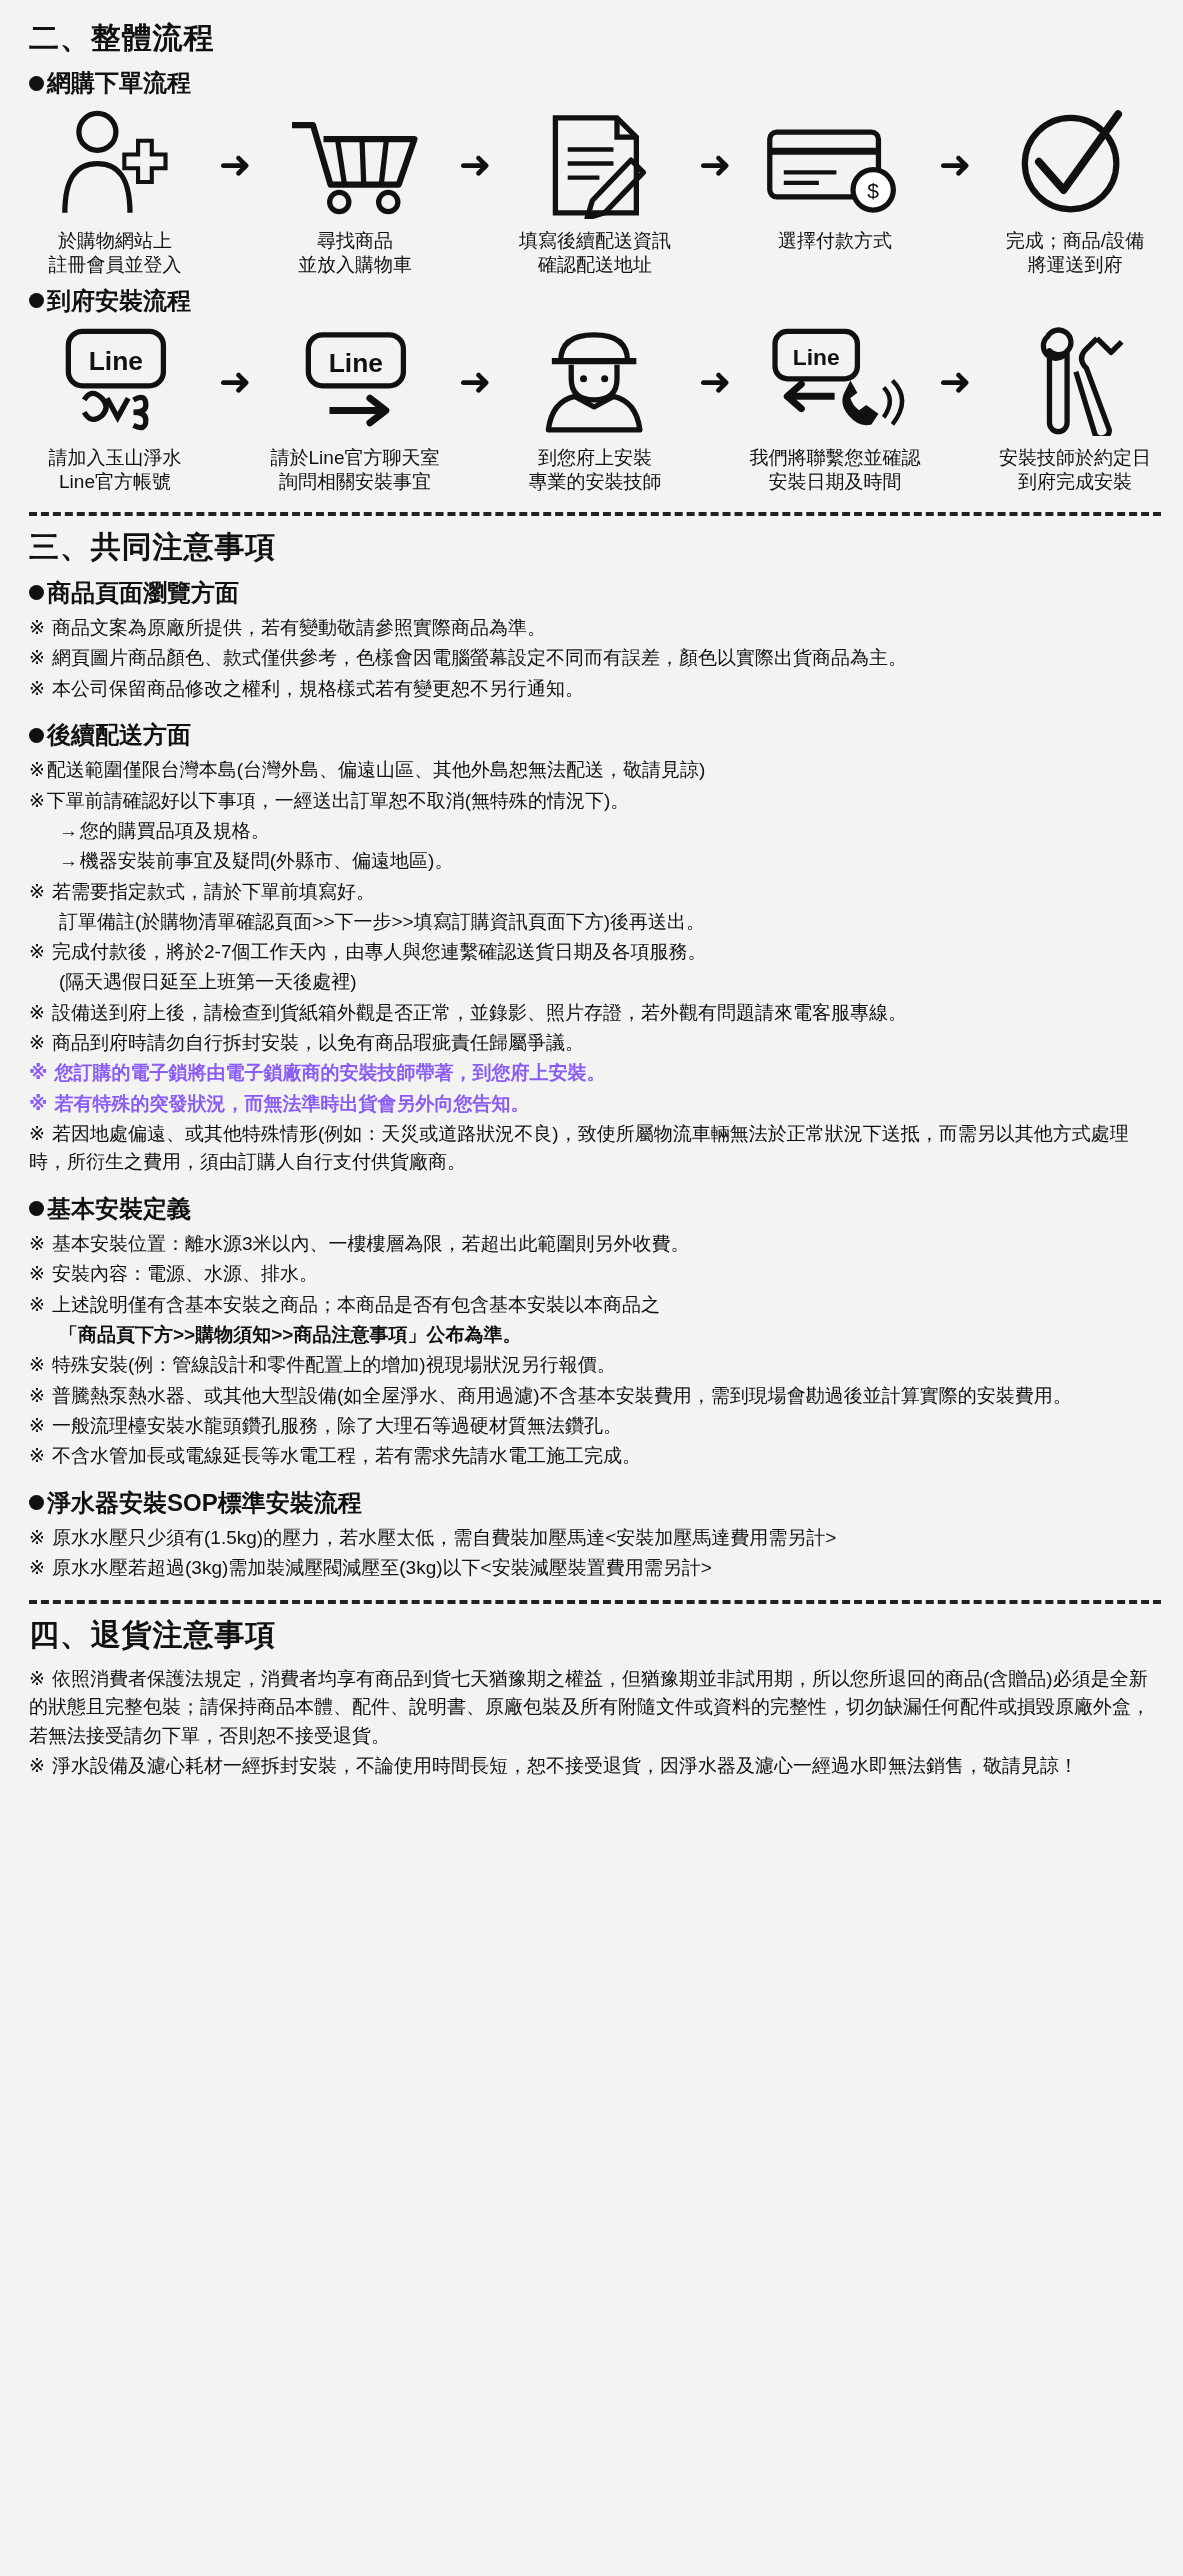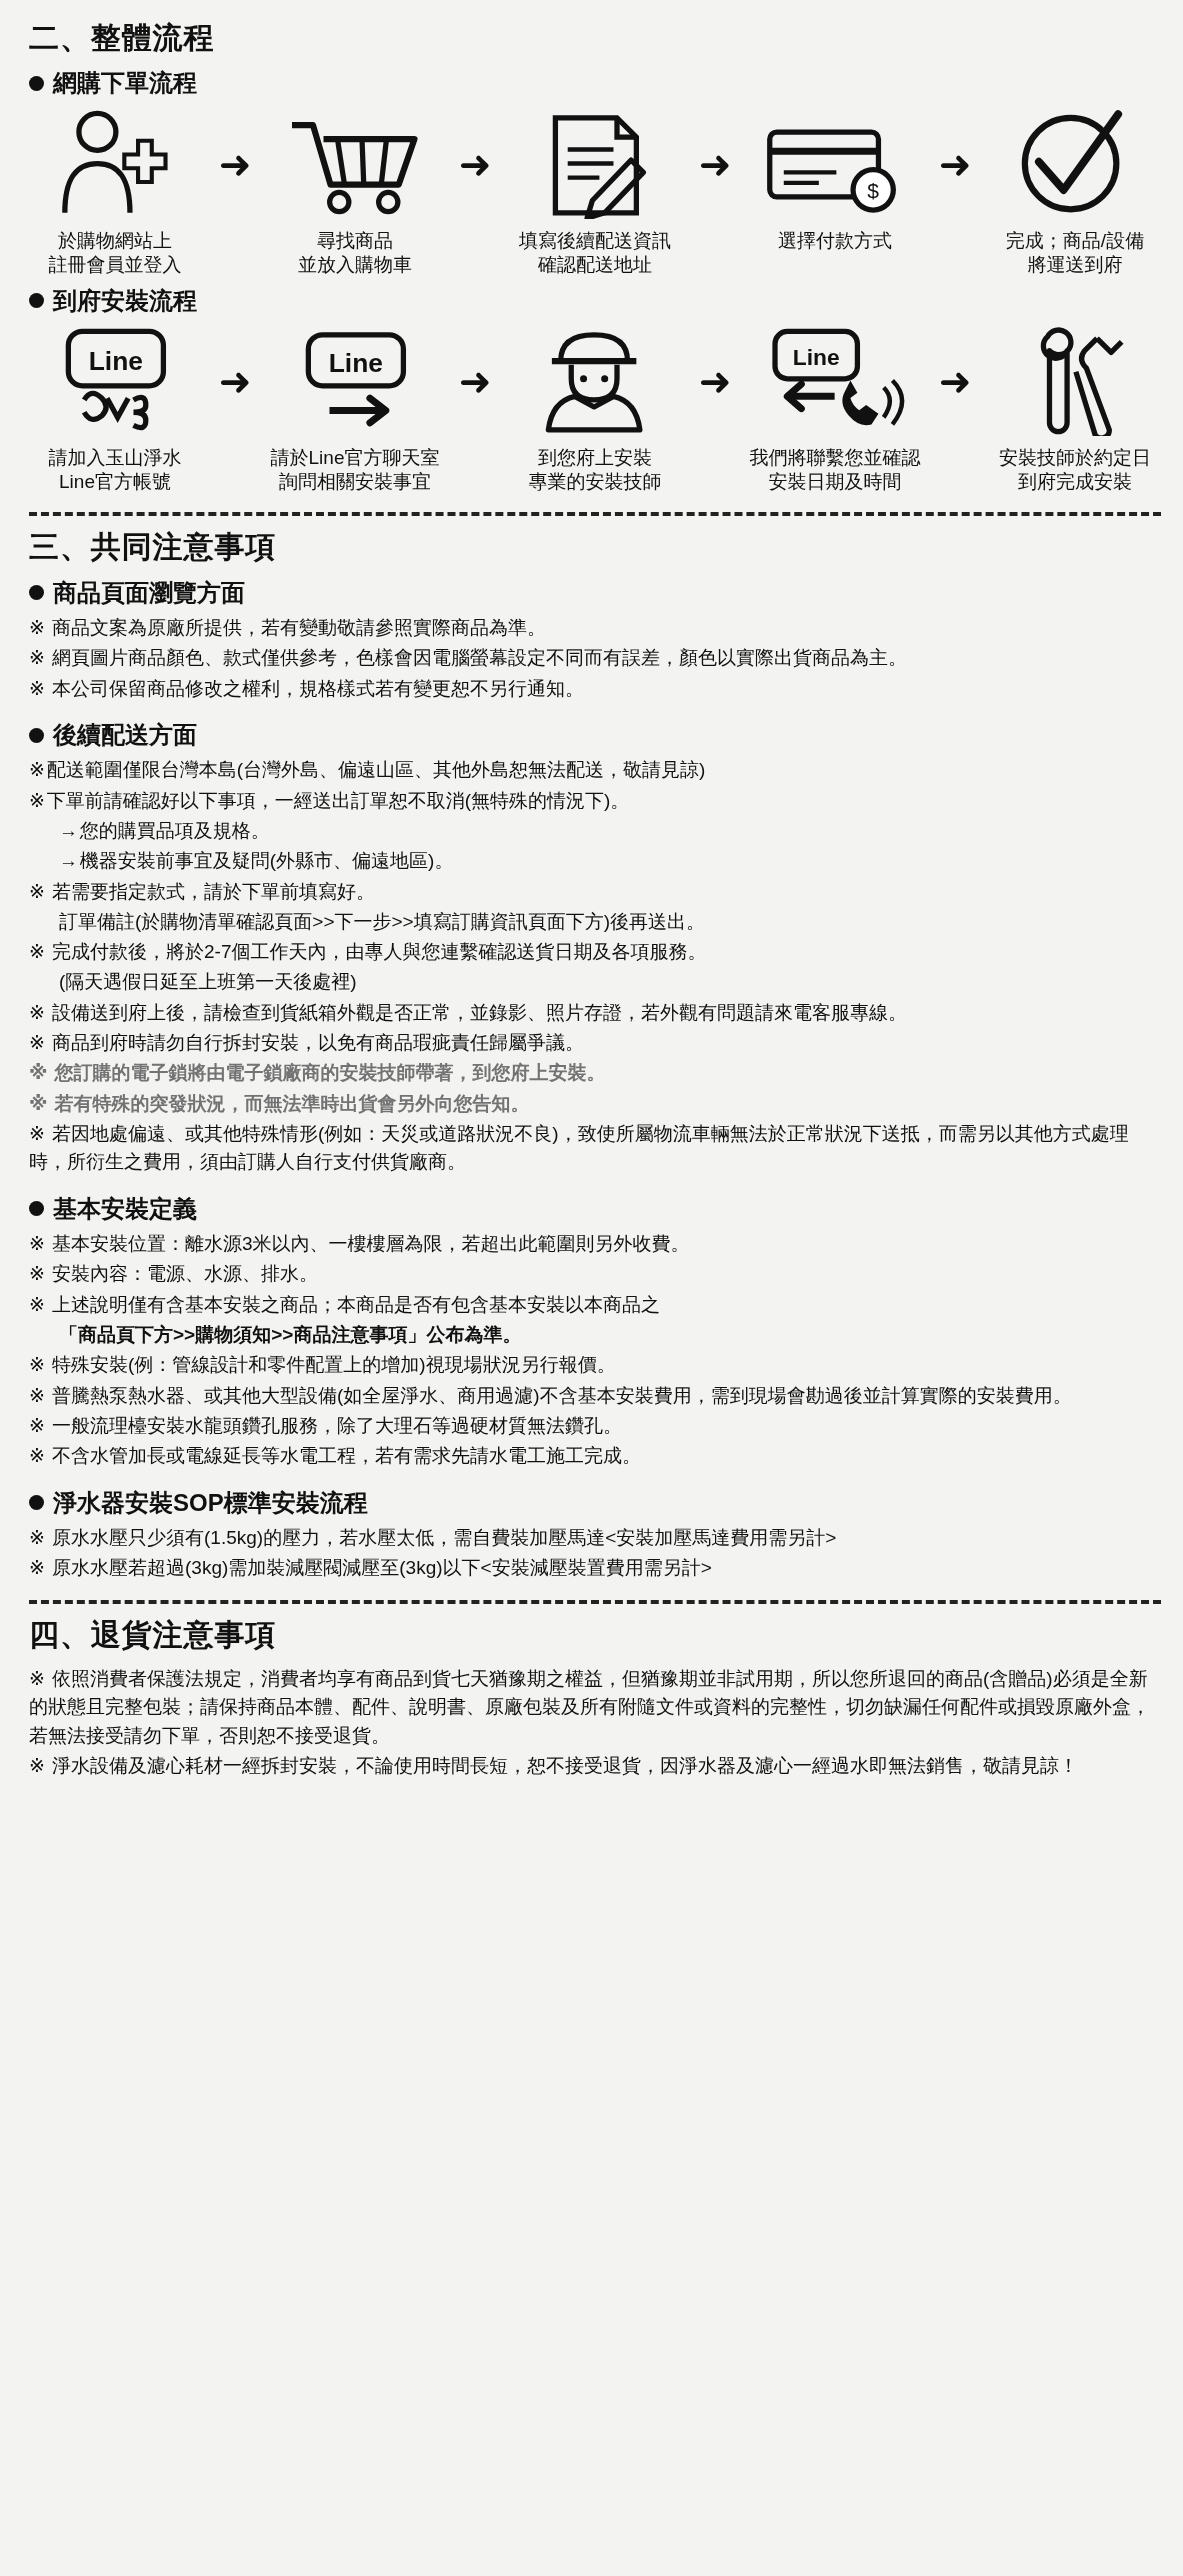--- a/index.html
+++ b/index.html
@@ -17,21 +17,21 @@
   }
   h2.sec-title {
     font-size: 30px;
     font-weight: bold;
     margin: 10.5px 0 8.8px 0;
     letter-spacing: 0.9px;
   }
   .sub-head {
     display: flex;
     align-items: center;
-    gap: 9px;
+    gap: 3px;
     font-size: 24px;
     font-weight: bold;
     margin: 7px 0 5.3px 0;
   }
   .bullet-dot {
     width: 15px; height: 15px;
     border-radius: 50%;
     background: #111;
     display: inline-block;
     flex: 0 0 auto;
@@ -84,21 +84,21 @@
   .note {
     font-size: 19px;
     line-height: 1.5;
     margin: 1.8px 0;
     text-indent: 0;
     padding-left: 0;
   }
   .note .mark { margin-right: 1.8px; }
   .indent1 { padding-left: 30px; }
   .b { font-weight: bold; }
-  .note-red { color: #737373; font-weight: bold; }
+  .note-red { color: #8b5cf6; font-weight: bold; }
   
   .footer {
     margin-top: 23px;
     text-align: center;
     font-size: 20px;
     line-height: 1.6;
   }
   .footer .q { font-weight: bold; }
   svg { display: block; }
 </style>

